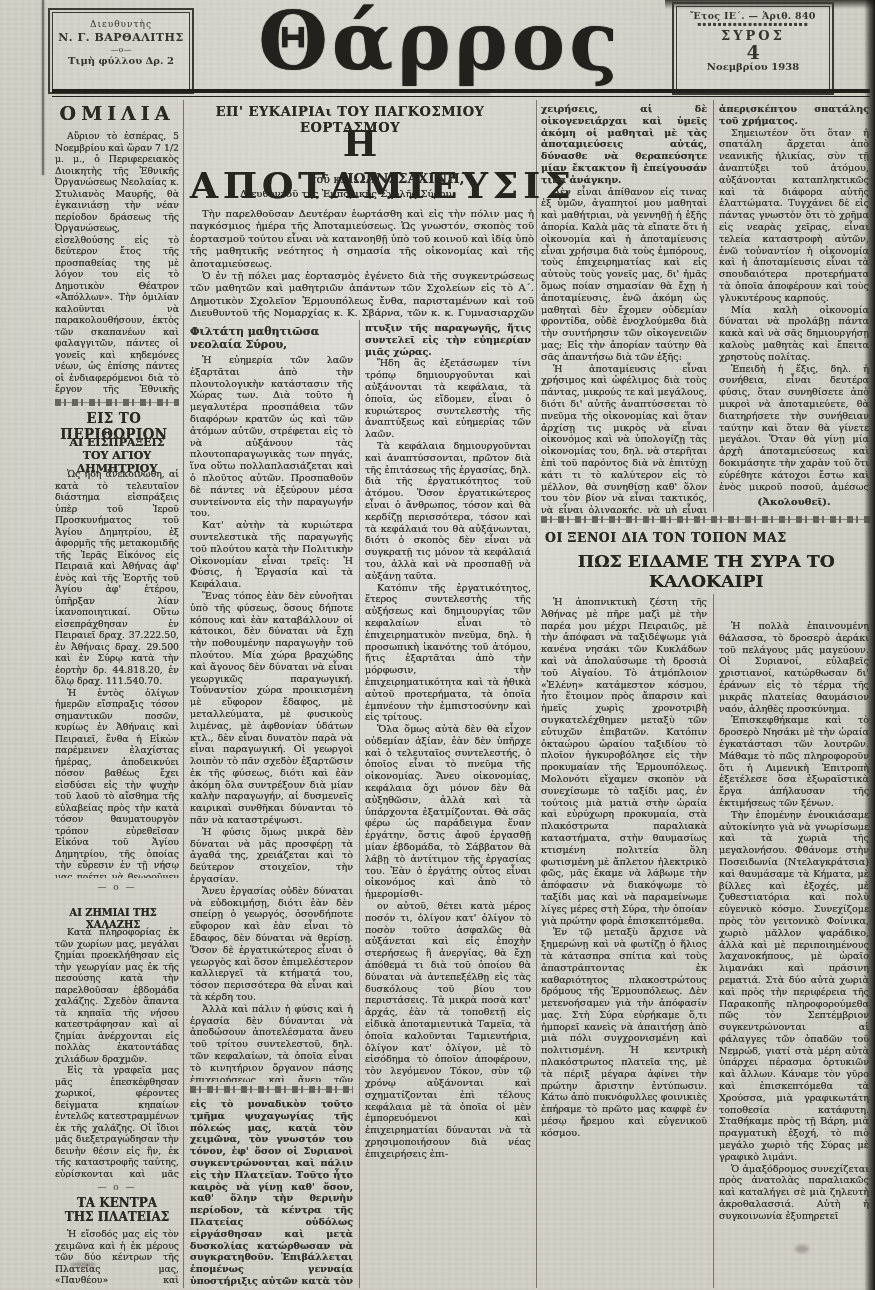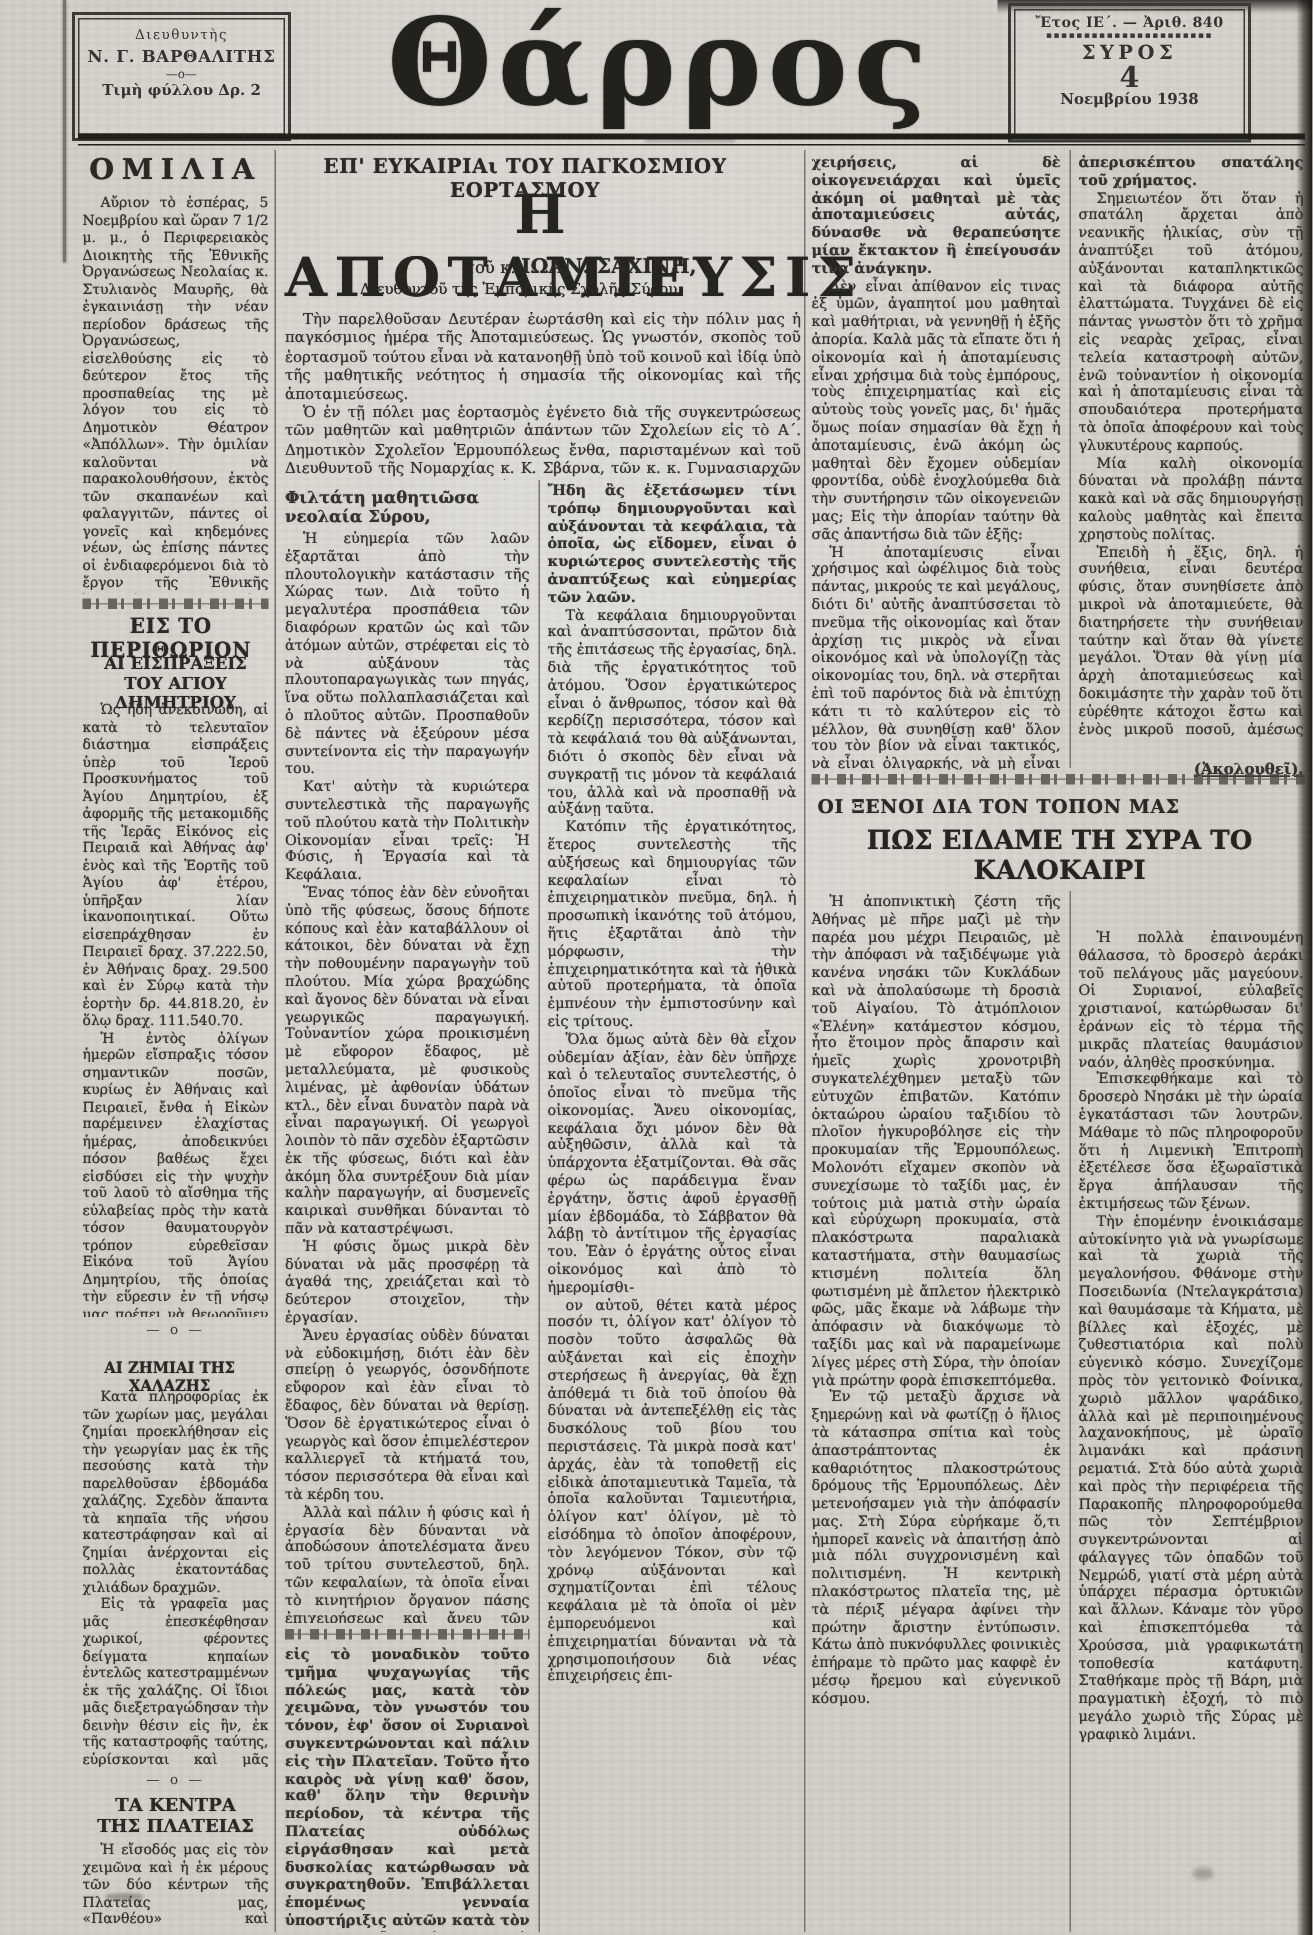--- a/index.html
+++ b/index.html
@@ -66,21 +66,21 @@
   #savings-kicker{left:190px;top:103px;width:330px;font-size:13.5px;letter-spacing:.5px;transform:scaleX(.97);transform-origin:left;}
   #savings-headline{left:190px;top:122px;width:345px;font-size:36px;letter-spacing:5px;color:#26241f;}
   #savings-byline{left:240px;top:170px;width:295px;font-size:12.5px;text-align:center;font-weight:bold;}
   #savings-byline b{font-size:13.5px;}
   #savings-byline-sub{left:240px;top:188px;width:295px;font-size:10px;text-align:left;font-weight:normal;}
   #savings-intro{left:190px;top:208px;width:344px;height:112px;font-size:10px;line-height:12.4px;}
   #savings-greeting{position:absolute;left:190px;top:325px;width:163px;font-size:11px;line-height:13px;font-weight:bold;text-shadow:0 0 .6px rgba(40,38,32,.8);}
 
   #visitors-kicker{left:545px;top:530px;width:330px;font-size:12.5px;text-align:left;letter-spacing:.5px;}
   #visitors-headline{left:541px;top:551px;width:334px;font-size:17.5px;letter-spacing:0px;color:#26241f;transform:scaleX(.99);transform-origin:left;}
-  #continuation-marker{position:absolute;left:719px;top:508px;width:150px;text-align:right;font-weight:bold;font-size:10px;text-shadow:0 0 .6px rgba(40,38,32,.8);text-decoration:underline;}
+  #continuation-marker{position:absolute;left:719px;top:496px;width:150px;text-align:center;font-weight:bold;font-size:10px;text-shadow:0 0 .6px rgba(40,38,32,.8);}
 </style>
 </head>
 <body>
 
 <div id="paper">
 
   <div class="artifact" id="edge-right"></div>
   <div class="artifact" id="edge-top-right"></div>
   <div class="artifact" id="scratch-left"></div>
   <div class="artifact" id="speck1"></div>
@@ -163,20 +163,21 @@
   <div class="col-block" style="left:190px;top:354px;width:163px;height:728px;">
       <p class="para">Ἡ εὐημερία τῶν λαῶν ἐξαρτᾶται ἀπὸ τὴν πλουτολογικὴν κατάστασιν τῆς Χώρας των. Διὰ τοῦτο ἡ μεγαλυτέρα προσπάθεια τῶν διαφόρων κρατῶν ὡς καὶ τῶν ἀτόμων αὐτῶν, στρέφεται εἰς τὸ νὰ αὐξάνουν τὰς πλουτοπαραγωγικὰς των πηγάς, ἵνα οὕτω πολλαπλασιάζεται καὶ ὁ πλοῦτος αὐτῶν. Προσπαθοῦν δὲ πάντες νὰ ἐξεύρουν μέσα συντείνοντα εἰς τὴν παραγωγήν του.</p>
       <p class="para">Κατ' αὐτὴν τὰ κυριώτερα συντελεστικὰ τῆς παραγωγῆς τοῦ πλούτου κατὰ τὴν Πολιτικὴν Οἰκονομίαν εἶναι τρεῖς: Ἡ Φύσις, ἡ Ἐργασία καὶ τὰ Κεφάλαια.</p>
       <p class="para">Ἕνας τόπος ἐὰν δὲν εὐνοῆται ὑπὸ τῆς φύσεως, ὅσους δήποτε κόπους καὶ ἐὰν καταβάλλουν οἱ κάτοικοι, δὲν δύναται νὰ ἔχῃ τὴν ποθουμένην παραγωγὴν τοῦ πλούτου. Μία χώρα βραχώδης καὶ ἄγονος δὲν δύναται νὰ εἶναι γεωργικῶς παραγωγική. Τοὐναντίον χώρα προικισμένη μὲ εὔφορον ἔδαφος, μὲ μεταλλεύματα, μὲ φυσικοὺς λιμένας, μὲ ἀφθονίαν ὑδάτων κτλ., δὲν εἶναι δυνατὸν παρὰ νὰ εἶναι παραγωγική. Οἱ γεωργοὶ λοιπὸν τὸ πᾶν σχεδὸν ἐξαρτῶσιν ἐκ τῆς φύσεως, διότι καὶ ἐὰν ἀκόμη ὅλα συντρέξουν διὰ μίαν καλὴν παραγωγήν, αἱ δυσμενεῖς καιρικαὶ συνθῆκαι δύνανται τὸ πᾶν νὰ καταστρέψωσι.</p>
       <p class="para">Ἡ φύσις ὅμως μικρὰ δὲν δύναται νὰ μᾶς προσφέρῃ τὰ ἀγαθά της, χρειάζεται καὶ τὸ δεύτερον στοιχεῖον, τὴν ἐργασίαν.</p>
       <p class="para">Ἄνευ ἐργασίας οὐδὲν δύναται νὰ εὐδοκιμήσῃ, διότι ἐὰν δὲν σπείρῃ ὁ γεωργός, ὁσονδήποτε εὔφορον καὶ ἐὰν εἶναι τὸ ἔδαφος, δὲν δύναται νὰ θερίσῃ. Ὅσον δὲ ἐργατικώτερος εἶναι ὁ γεωργὸς καὶ ὅσον ἐπιμελέστερον καλλιεργεῖ τὰ κτήματά του, τόσον περισσότερα θὰ εἶναι καὶ τὰ κέρδη του.</p>
       <p class="para">Ἀλλὰ καὶ πάλιν ἡ φύσις καὶ ἡ ἐργασία δὲν δύνανται νὰ ἀποδώσουν ἀποτελέσματα ἄνευ τοῦ τρίτου συντελεστοῦ, δηλ. τῶν κεφαλαίων, τὰ ὁποῖα εἶναι τὸ κινητήριον ὄργανον πάσης ἐπιχειρήσεως καὶ ἄνευ τῶν ὁποίων οὐδεμία ἐργασία θὰ δώσῃ πλήρη καρπόν.</p>
     </div>
 
   <div class="col-block no-first-indent" style="left:365px;top:322px;width:166px;height:966px;">
+      <p class="para">πτυξιν τῆς παραγωγῆς, ἥτις συντελεῖ εἰς τὴν εὐημερίαν μιᾶς χώρας.</p>
       <p class="para">Ἤδη ἂς ἐξετάσωμεν τίνι τρόπῳ δημιουργοῦνται καὶ αὐξάνονται τὰ κεφάλαια, τὰ ὁποῖα, ὡς εἴδομεν, εἶναι ὁ κυριώτερος συντελεστὴς τῆς ἀναπτύξεως καὶ εὐημερίας τῶν λαῶν.</p>
       <p class="para">Τὰ κεφάλαια δημιουργοῦνται καὶ ἀναπτύσσονται, πρῶτον διὰ τῆς ἐπιτάσεως τῆς ἐργασίας, δηλ. διὰ τῆς ἐργατικότητος τοῦ ἀτόμου. Ὅσον ἐργατικώτερος εἶναι ὁ ἄνθρωπος, τόσον καὶ θὰ κερδίζῃ περισσότερα, τόσον καὶ τὰ κεφάλαιά του θὰ αὐξάνωνται, διότι ὁ σκοπὸς δὲν εἶναι νὰ συγκρατῇ τις μόνον τὰ κεφάλαιά του, ἀλλὰ καὶ νὰ προσπαθῇ νὰ αὐξάνῃ ταῦτα.</p>
       <p class="para">Κατόπιν τῆς ἐργατικότητος, ἕτερος συντελεστὴς τῆς αὐξήσεως καὶ δημιουργίας τῶν κεφαλαίων εἶναι τὸ ἐπιχειρηματικὸν πνεῦμα, δηλ. ἡ προσωπικὴ ἱκανότης τοῦ ἀτόμου, ἥτις ἐξαρτᾶται ἀπὸ τὴν μόρφωσιν, τὴν ἐπιχειρηματικότητα καὶ τὰ ἠθικὰ αὐτοῦ προτερήματα, τὰ ὁποῖα ἐμπνέουν τὴν ἐμπιστοσύνην καὶ εἰς τρίτους.</p>
       <p class="para">Ὅλα ὅμως αὐτὰ δὲν θὰ εἶχον οὐδεμίαν ἀξίαν, ἐὰν δὲν ὑπῆρχε καὶ ὁ τελευταῖος συντελεστής, ὁ ὁποῖος εἶναι τὸ πνεῦμα τῆς οἰκονομίας. Ἄνευ οἰκονομίας, κεφάλαια ὄχι μόνον δὲν θὰ αὐξηθῶσιν, ἀλλὰ καὶ τὰ ὑπάρχοντα ἐξατμίζονται. Θὰ σᾶς φέρω ὡς παράδειγμα ἕναν ἐργάτην, ὅστις ἀφοῦ ἐργασθῇ μίαν ἑβδομάδα, τὸ Σάββατον θὰ λάβῃ τὸ ἀντίτιμον τῆς ἐργασίας του. Ἐὰν ὁ ἐργάτης οὗτος εἶναι οἰκονόμος καὶ ἀπὸ τὸ ἡμερομίσθι-</p>
       <p class="para">ον αὐτοῦ, θέτει κατὰ μέρος ποσόν τι, ὀλίγον κατ' ὀλίγον τὸ ποσὸν τοῦτο ἀσφαλῶς θὰ αὐξάνεται καὶ εἰς ἐποχὴν στερήσεως ἢ ἀνεργίας, θὰ ἔχῃ ἀπόθεμά τι διὰ τοῦ ὁποίου θὰ δύναται νὰ ἀντεπεξέλθῃ εἰς τὰς δυσκόλους τοῦ βίου του περιστάσεις. Τὰ μικρὰ ποσὰ κατ' ἀρχάς, ἐὰν τὰ τοποθετῇ εἰς εἰδικὰ ἀποταμιευτικὰ Ταμεῖα, τὰ ὁποῖα καλοῦνται Ταμιευτήρια, ὀλίγον κατ' ὀλίγον, μὲ τὸ εἰσόδημα τὸ ὁποῖον ἀποφέρουν, τὸν λεγόμενον Τόκον, σὺν τῷ χρόνῳ αὐξάνονται καὶ σχηματίζονται ἐπὶ τέλους κεφάλαια μὲ τὰ ὁποῖα οἱ μὲν ἐμπορευόμενοι καὶ ἐπιχειρηματίαι δύνανται νὰ τὰ χρησιμοποιήσουν διὰ νέας ἐπιχειρήσεις ἐπι-</p>
     </div>
 
   <div class="col-block no-first-indent" style="left:541px;top:103px;width:166px;height:410px;">
       <p class="para">χειρήσεις, αἱ δὲ οἰκογενειάρχαι καὶ ὑμεῖς ἀκόμη οἱ μαθηταὶ μὲ τὰς ἀποταμιεύσεις αὐτάς, δύνασθε νὰ θεραπεύσητε μίαν ἔκτακτον ἢ ἐπείγουσάν τινα ἀνάγκην.</p>
       <p class="para">Δὲν εἶναι ἀπίθανον εἰς τινας ἐξ ὑμῶν, ἀγαπητοί μου μαθηταὶ καὶ μαθήτριαι, νὰ γεννηθῇ ἡ ἑξῆς ἀπορία. Καλὰ μᾶς τὰ εἴπατε ὅτι ἡ οἰκονομία καὶ ἡ ἀποταμίευσις εἶναι χρήσιμα διὰ τοὺς ἐμπόρους, τοὺς ἐπιχειρηματίας καὶ εἰς αὐτοὺς τοὺς γονεῖς μας, δι' ἡμᾶς ὅμως ποίαν σημασίαν θὰ ἔχῃ ἡ ἀποταμίευσις, ἐνῶ ἀκόμη ὡς μαθηταὶ δὲν ἔχομεν οὐδεμίαν φροντίδα, οὐδὲ ἐνοχλούμεθα διὰ τὴν συντήρησιν τῶν οἰκογενειῶν μας; Εἰς τὴν ἀπορίαν ταύτην θὰ σᾶς ἀπαντήσω διὰ τῶν ἑξῆς:</p>
@@ -201,15 +202,16 @@
   <div class="head" id="visitors-headline">ΠΩΣ ΕΙΔΑΜΕ ΤΗ ΣΥΡΑ ΤΟ ΚΑΛΟΚΑΙΡΙ</div>
 
   <div class="col-block" style="left:541px;top:596px;width:166px;height:692px;">
       <p class="para">Ἡ ἀποπνικτικὴ ζέστη τῆς Ἀθήνας μὲ πῆρε μαζὶ μὲ τὴν παρέα μου μέχρι Πειραιῶς, μὲ τὴν ἀπόφασι νὰ ταξιδέψωμε γιὰ κανένα νησάκι τῶν Κυκλάδων καὶ νὰ ἀπολαύσωμε τὴ δροσιὰ τοῦ Αἰγαίου. Τὸ ἀτμόπλοιον «Ἑλένη» κατάμεστον κόσμου, ἦτο ἕτοιμον πρὸς ἄπαρσιν καὶ ἡμεῖς χωρὶς χρονοτριβὴ συγκατελέχθημεν μεταξὺ τῶν εὐτυχῶν ἐπιβατῶν. Κατόπιν ὀκταώρου ὡραίου ταξιδίου τὸ πλοῖον ἠγκυροβόλησε εἰς τὴν προκυμαίαν τῆς Ἑρμουπόλεως. Μολονότι εἴχαμεν σκοπὸν νὰ συνεχίσωμε τὸ ταξίδι μας, ἐν τούτοις μιὰ ματιὰ στὴν ὡραία καὶ εὐρύχωρη προκυμαία, στὰ πλακόστρωτα παραλιακὰ καταστήματα, στὴν θαυμασίως κτισμένη πολιτεία ὅλη φωτισμένη μὲ ἄπλετον ἠλεκτρικὸ φῶς, μᾶς ἔκαμε νὰ λάβωμε τὴν ἀπόφασιν νὰ διακόψωμε τὸ ταξίδι μας καὶ νὰ παραμείνωμε λίγες μέρες στὴ Σύρα, τὴν ὁποίαν γιὰ πρώτην φορὰ ἐπισκεπτόμεθα.</p>
       <p class="para">Ἐν τῷ μεταξὺ ἄρχισε νὰ ξημερώνῃ καὶ νὰ φωτίζῃ ὁ ἥλιος τὰ κάτασπρα σπίτια καὶ τοὺς ἀπαστράπτοντας ἐκ καθαριότητος πλακοστρώτους δρόμους τῆς Ἑρμουπόλεως. Δὲν μετενοήσαμεν γιὰ τὴν ἀπόφασίν μας. Στὴ Σύρα εὑρήκαμε ὅ,τι ἠμπορεῖ κανεὶς νὰ ἀπαιτήσῃ ἀπὸ μιὰ πόλι συγχρονισμένη καὶ πολιτισμένη. Ἡ κεντρικὴ πλακόστρωτος πλατεῖα της, μὲ τὰ πέριξ μέγαρα ἀφίνει τὴν πρώτην ἄριστην ἐντύπωσιν. Κάτω ἀπὸ πυκνόφυλλες φοινικιὲς ἐπήραμε τὸ πρῶτο μας καφφὲ ἐν μέσῳ ἤρεμου καὶ εὐγενικοῦ κόσμου.</p>
     </div>
   <div class="col-block" style="left:719px;top:620px;width:150px;height:692px;">
       <p class="para">Ἡ πολλὰ ἐπαινουμένη θάλασσα, τὸ δροσερὸ ἀεράκι τοῦ πελάγους μᾶς μαγεύουν. Οἱ Συριανοί, εὐλαβεῖς χριστιανοί, κατώρθωσαν δι' ἐράνων εἰς τὸ τέρμα τῆς μικρᾶς πλατείας θαυμάσιον ναόν, ἀληθὲς προσκύνημα.</p>
       <p class="para">Ἐπισκεφθήκαμε καὶ τὸ δροσερὸ Νησάκι μὲ τὴν ὡραία ἐγκατάστασι τῶν λουτρῶν. Μάθαμε τὸ πῶς πληροφοροῦν ὅτι ἡ Λιμενικὴ Ἐπιτροπὴ ἐξετέλεσε ὅσα ἐξωραϊστικὰ ἔργα ἀπήλαυσαν τῆς ἐκτιμήσεως τῶν ξένων.</p>
       <p class="para">Τὴν ἑπομένην ἐνοικιάσαμε αὐτοκίνητο γιὰ νὰ γνωρίσωμε καὶ τὰ χωριὰ τῆς μεγαλονήσου. Φθάνομε στὴν Ποσειδωνία (Ντελαγκράτσια) καὶ θαυμάσαμε τὰ Κήματα, μὲ βίλλες καὶ ἐξοχές, μὲ ζυθεστιατόρια καὶ πολὺ εὐγενικὸ κόσμο. Συνεχίζομε πρὸς τὸν γειτονικὸ Φοίνικα, χωριὸ μᾶλλον ψαράδικο, ἀλλὰ καὶ μὲ περιποιημένους λαχανοκήπους, μὲ ὡραῖο λιμανάκι καὶ πράσινη ρεματιά. Στὰ δύο αὐτὰ χωριὰ καὶ πρὸς τὴν περιφέρεια τῆς Παρακοπῆς πληροφορούμεθα πῶς τὸν Σεπτέμβριον συγκεντρώνονται αἱ φάλαγγες τῶν ὀπαδῶν τοῦ Νεμρώδ, γιατί στὰ μέρη αὐτὰ ὑπάρχει πέρασμα ὀρτυκιῶν καὶ ἄλλων. Κάναμε τὸν γῦρο καὶ ἐπισκεπτόμεθα τὰ Χρούσσα, μιὰ γραφικωτάτη τοποθεσία κατάφυτη. Σταθήκαμε πρὸς τῇ Βάρη, μιὰ πραγματικὴ ἐξοχή, τὸ πιὸ μεγάλο χωριὸ τῆς Σύρας μὲ γραφικὸ λιμάνι.</p>
+      <p class="para">Ὁ ἀμαξόδρομος συνεχίζεται πρὸς ἀνατολὰς παραλιακῶς καὶ καταλήγει σὲ μιὰ ζηλευτὴ ἀκροθαλασσιά. Αὐτὴ ἡ συγκοινωνία ἐξυπηρετεῖ</p>
     </div>
 
 </div>
 
 </body></html>

